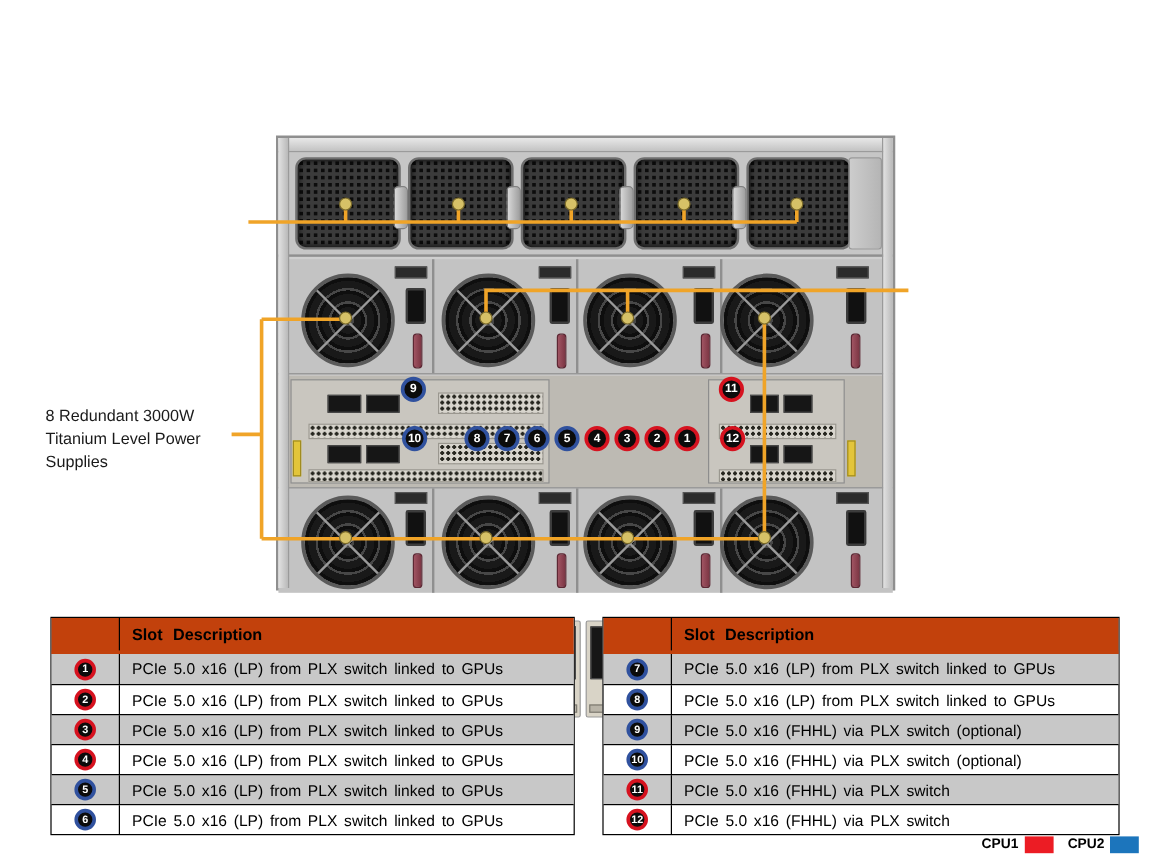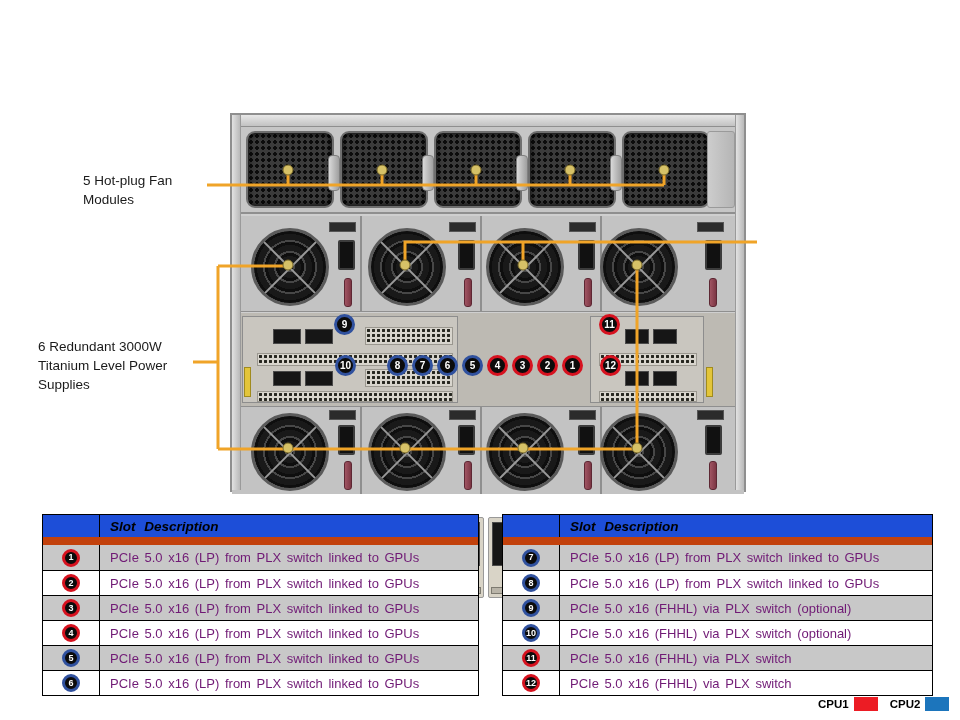--- a/index.html
+++ b/index.html
@@ -72,26 +72,26 @@
     color:#fff;font-size:10px;font-weight:bold;display:flex;align-items:center;justify-content:center;
     z-index:6;line-height:1;}
   .badge.red{border:3px solid var(--badge-red);}
   .badge.blue{border:3px solid var(--badge-blue);}
   .callout-label{position:absolute;font-size:13.5px;line-height:19px;color:#1a1a1a;z-index:6;}
 
   
   .slot-table{position:absolute;top:514px;border:1px solid #000;background:#fff;z-index:4;}
   .slot-table.left{left:42px;width:437px;}
   .slot-table.right{left:502px;width:431px;}
-  .st-header{display:flex;height:30px;border-bottom:8px solid #c2410c;background:#1d4ed8;font-style:italic;}
+  .st-header{display:flex;height:30px;border-bottom:3px solid #c2410c;background:#c2410c;}
   .st-row{display:flex;height:25px;}
   .st-row + .st-row{border-top:1px solid #000;}
   .st-row.gray{background:var(--table-row-alt);}
   .st-badge-col{width:57px;border-right:1px solid #000;display:flex;align-items:center;justify-content:center;flex:none;}
-  .st-desc{flex:1;display:flex;align-items:center;padding-left:10px;font-size:13px;word-spacing:2px;color:#701a75;}
+  .st-desc{flex:1;display:flex;align-items:center;padding-left:10px;font-size:13px;word-spacing:2px;color:#000000;}
   .st-header .st-desc{font-weight:bold;font-size:13.5px;word-spacing:5px;color:#000;}
   .tbadge{width:18px;height:18px;border-radius:50%;background:#0b0b0b;color:#fff;
     font-size:9px;font-weight:bold;display:flex;align-items:center;justify-content:center;line-height:1;}
   .tbadge.red{border:3px solid var(--badge-red);}
   .tbadge.blue{border:3px solid var(--badge-blue);}
 
   .legend{position:absolute;left:818px;top:697px;display:flex;align-items:center;gap:5px;
     font-size:11.5px;font-weight:bold;color:#000;z-index:4;}
   .swatch{width:24px;height:14px;flex:none;}
   .swatch.cpu1{background:var(--cpu1);}
@@ -258,22 +258,21 @@
   <div class="badge blue" style="left:412px;top:355px">7</div>
   <div class="badge blue" style="left:437px;top:355px">6</div>
   <div class="badge blue" style="left:462px;top:355px">5</div>
   <div class="badge red" style="left:487px;top:355px">4</div>
   <div class="badge red" style="left:512px;top:355px">3</div>
   <div class="badge red" style="left:537px;top:355px">2</div>
   <div class="badge red" style="left:562px;top:355px">1</div>
   <div class="badge red" style="left:599px;top:314px">11</div>
   <div class="badge red" style="left:600px;top:355px">12</div>
 
-  <div class="callout-label" style="left:83px;top:171px;width:112px">5 Hot-plug Fan Modules</div>
-  <div class="callout-label" style="left:38px;top:337px;width:158px">6 Redundant 3000W Titanium Level Power Supplies</div>
+  <div class="callout-label" style="left:38px;top:337px;width:158px">8 Redundant 3000W Titanium Level Power Supplies</div>
 
   <div class="slot-table left">
     <div class="st-header">
       <div class="st-badge-col"></div>
       <div class="st-desc">Slot Description</div>
     </div>
     <div class="st-row gray">
       <div class="st-badge-col">
           <span class="tbadge red">1</span>
         </div>

